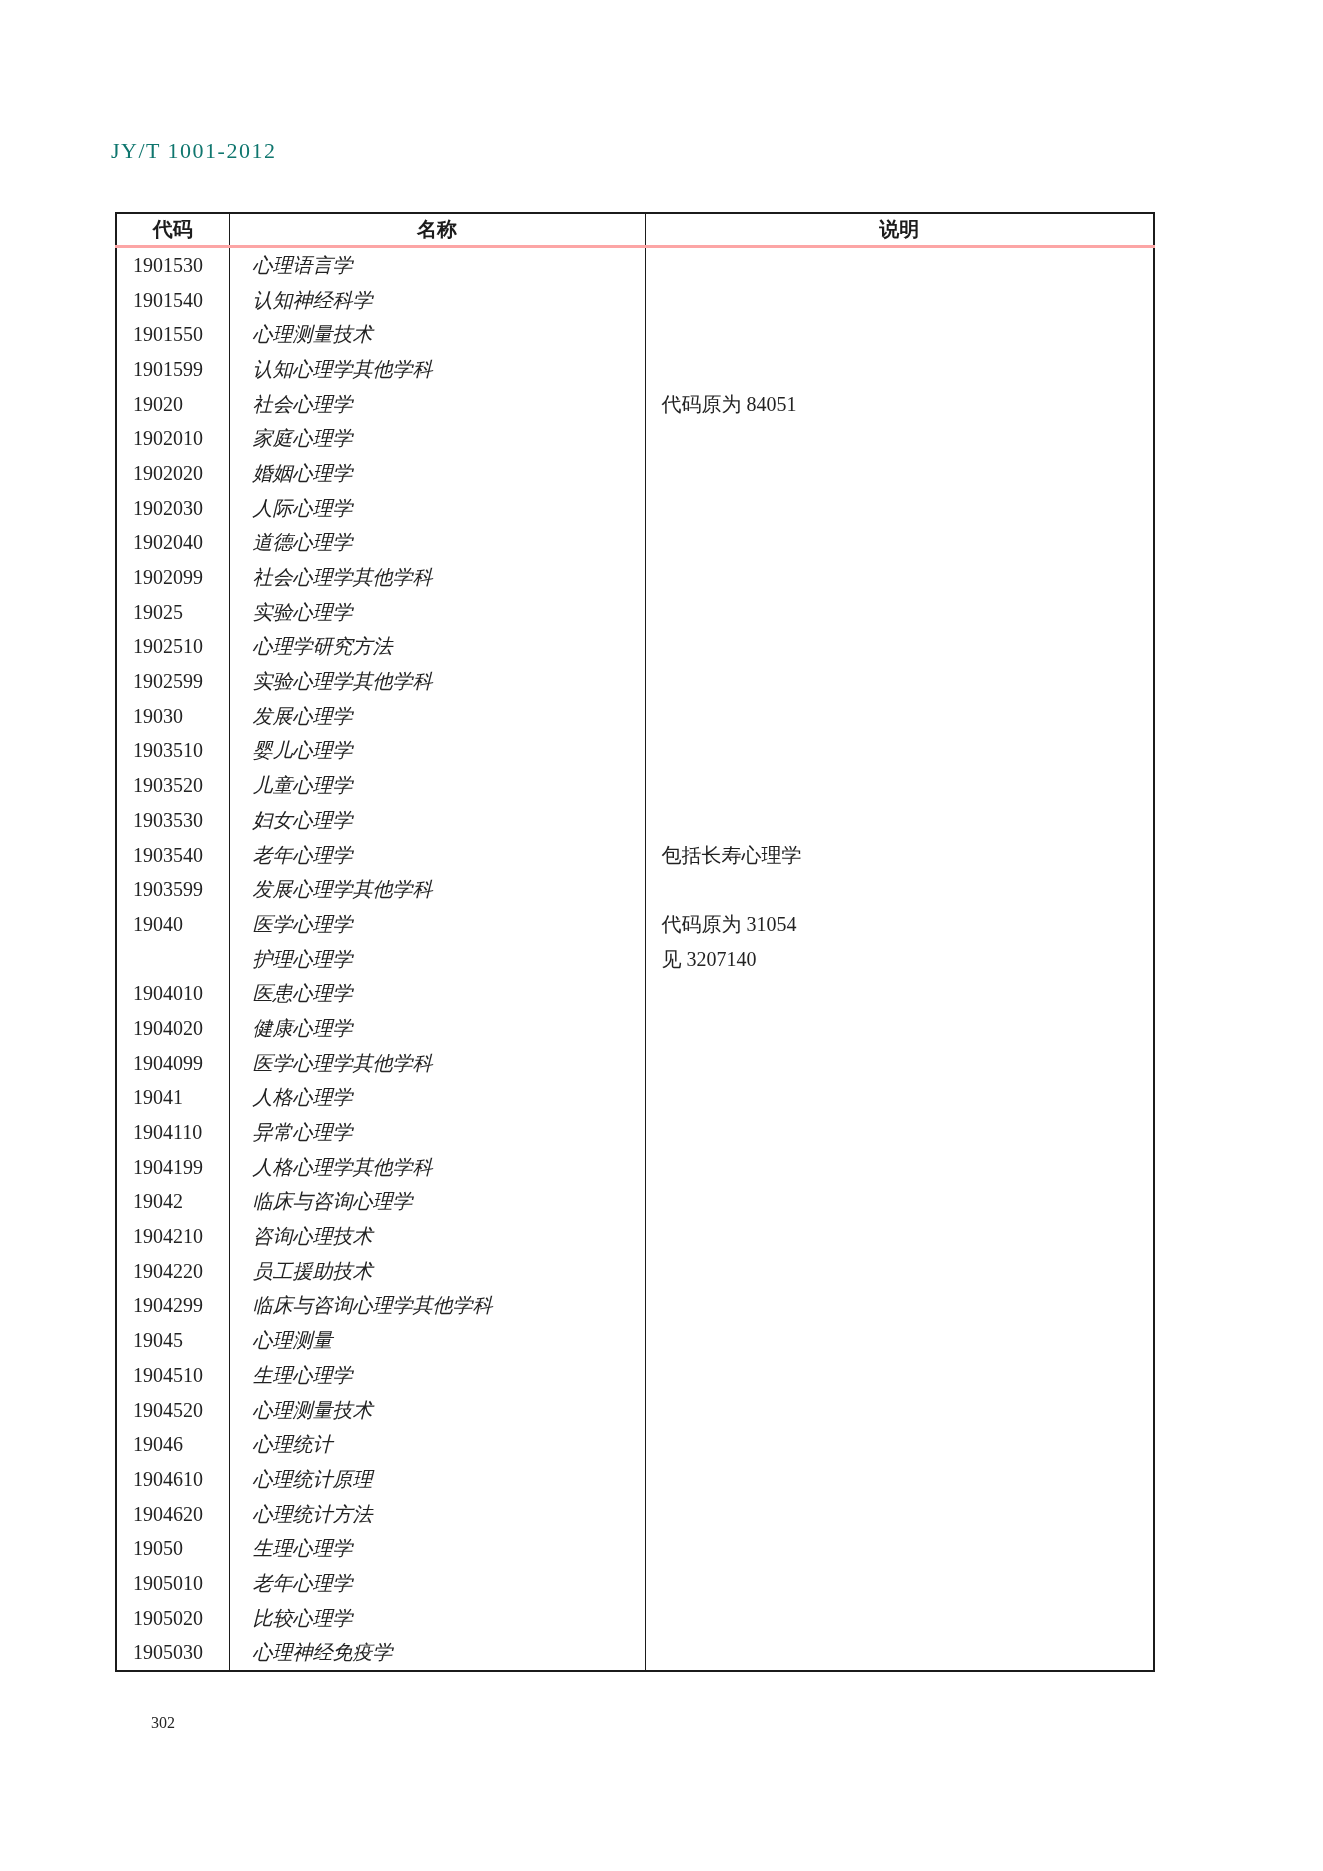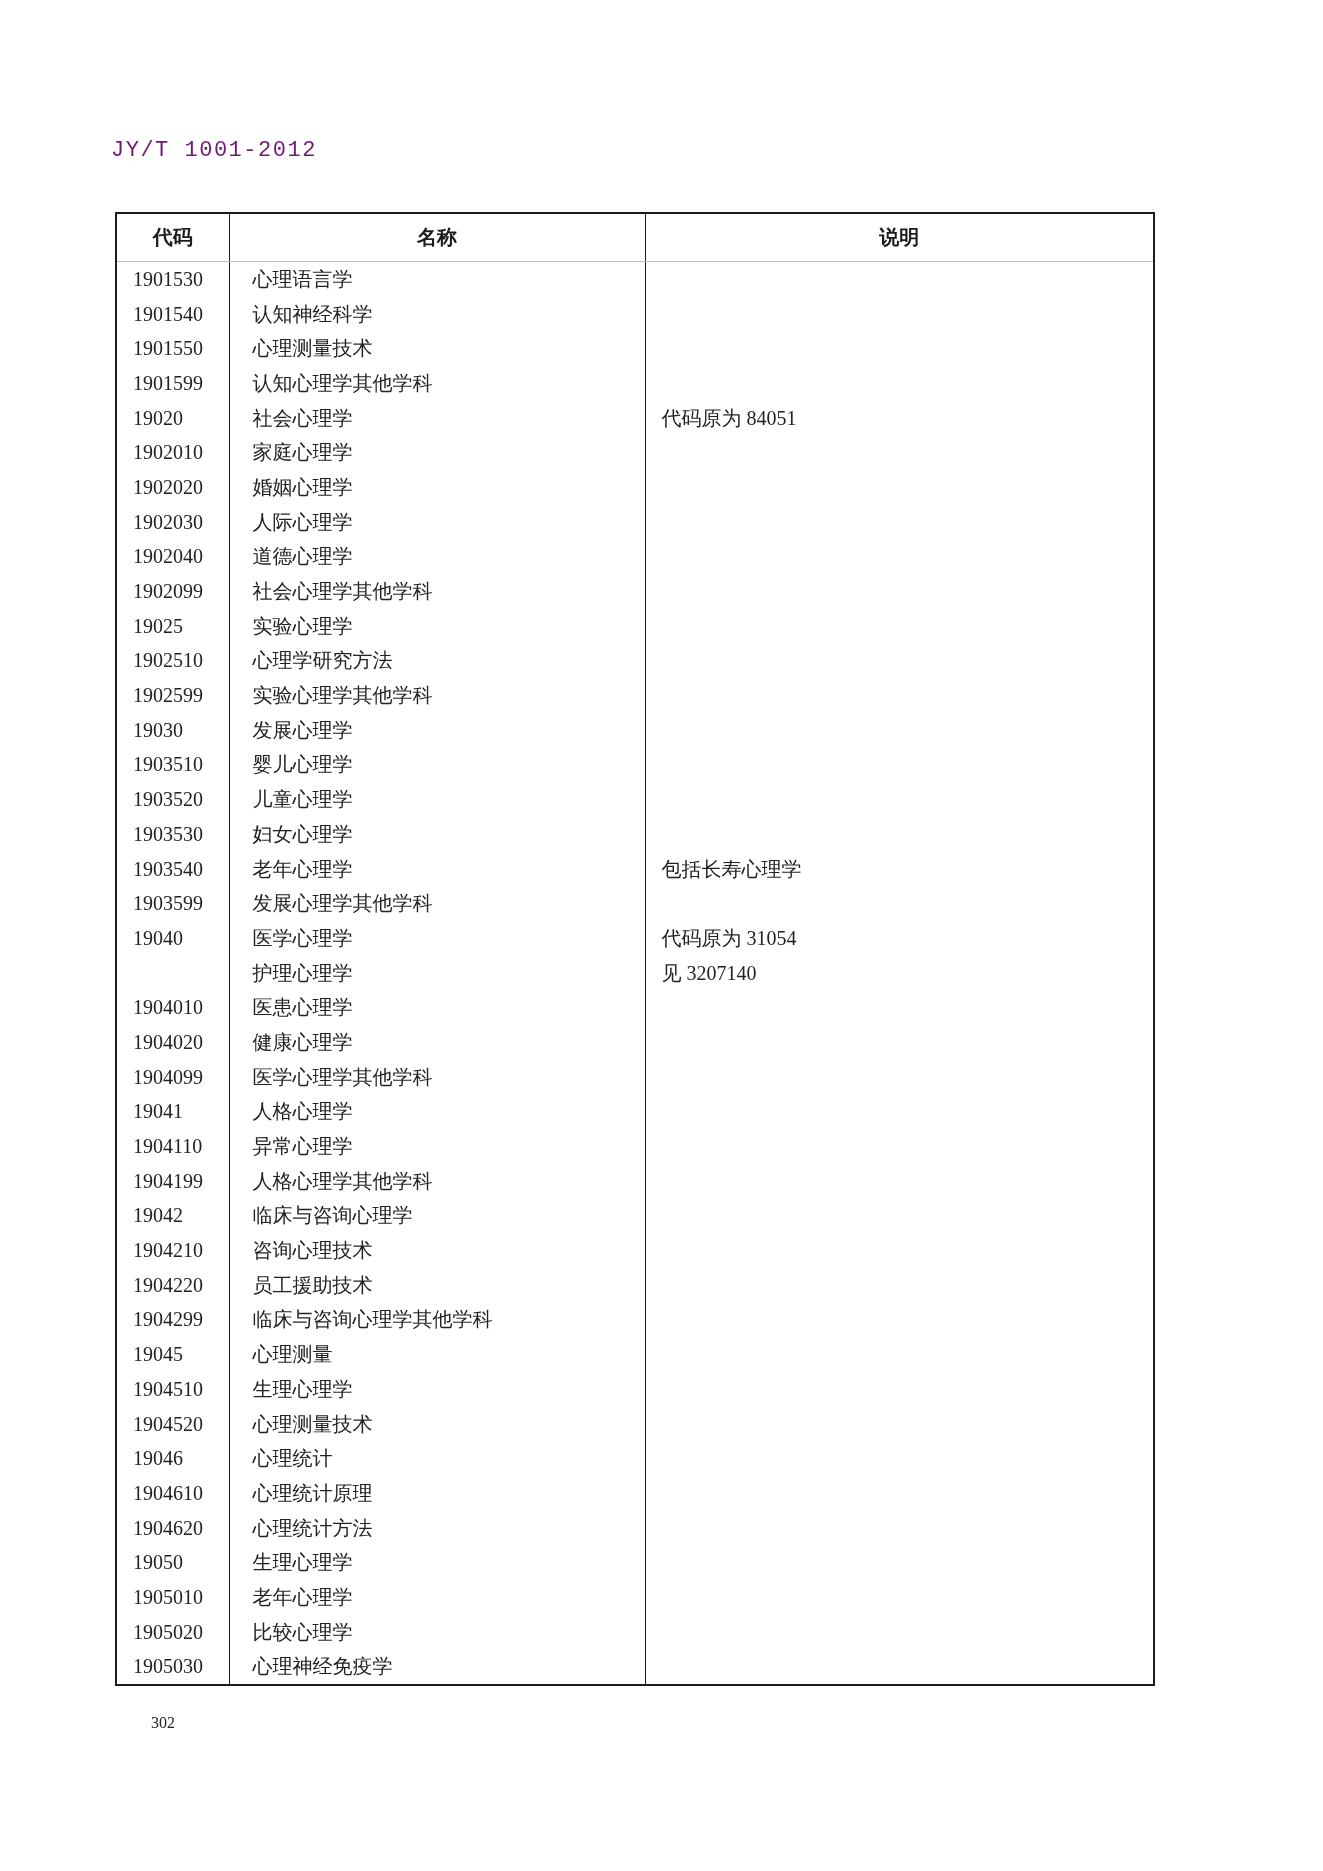--- a/index.html
+++ b/index.html
@@ -11,62 +11,62 @@
     position: relative;
     width: 1323px;
     height: 1871px;
     font-family: "Liberation Serif", "DejaVu Serif", serif;
     color: #1c1c1c;
   }
   .doc-title {
     position: absolute;
     left: 111px;
     top: 138px;
-    font-family: Liberation Mono, monospace;
+    font-family: Liberation Serif, serif;
     font-size: 22px;
     letter-spacing: 1.5px;
-    color: #701a75;
+    color: #0f766e;
     white-space: nowrap;
   }
   table.class-table {
     position: absolute;
     left: 115px;
     top: 212px;
     width: 1040px;
     border-collapse: collapse;
     table-layout: fixed;
     border: 2px solid #1b1b1b;
   }
   col.col-code { width: 113px; }
   col.col-name { width: 416px; }
   col.col-note { width: 509px; }
   table.class-table th {
-    border-bottom: 1px solid #fca5a5;
+    border-bottom: 3px solid #fca5a5;
     border-left: 1.5px solid #1b1b1b;
     height: 31px;
     font-size: 20px;
     font-weight: bold;
     text-align: center;
     vertical-align: middle;
-    padding: 8px;
+    padding: 0;
     color: #1c1c1c;
   }
   table.class-table th:first-child { border-left: none; }
   table.class-table td {
     border-left: 1.5px solid #1b1b1b;
     height: 34.7px;
     font-size: 20px;
     vertical-align: middle;
     padding: 0 0 0 16px;
     overflow: hidden;
     white-space: nowrap;
     color: #222222;
   }
   table.class-table td:first-child { border-left: none; }
-  table.class-table td.name-cell { padding-left: 23px; }
+  table.class-table td.name-cell { padding-left: 23px; font-style: italic; }
   table.class-table td.note-cell { }
   .page-number {
     position: absolute;
     left: 151px;
     top: 1714px;
     font-size: 16px;
     color: #242424;
   }
 </style>
 </head>

